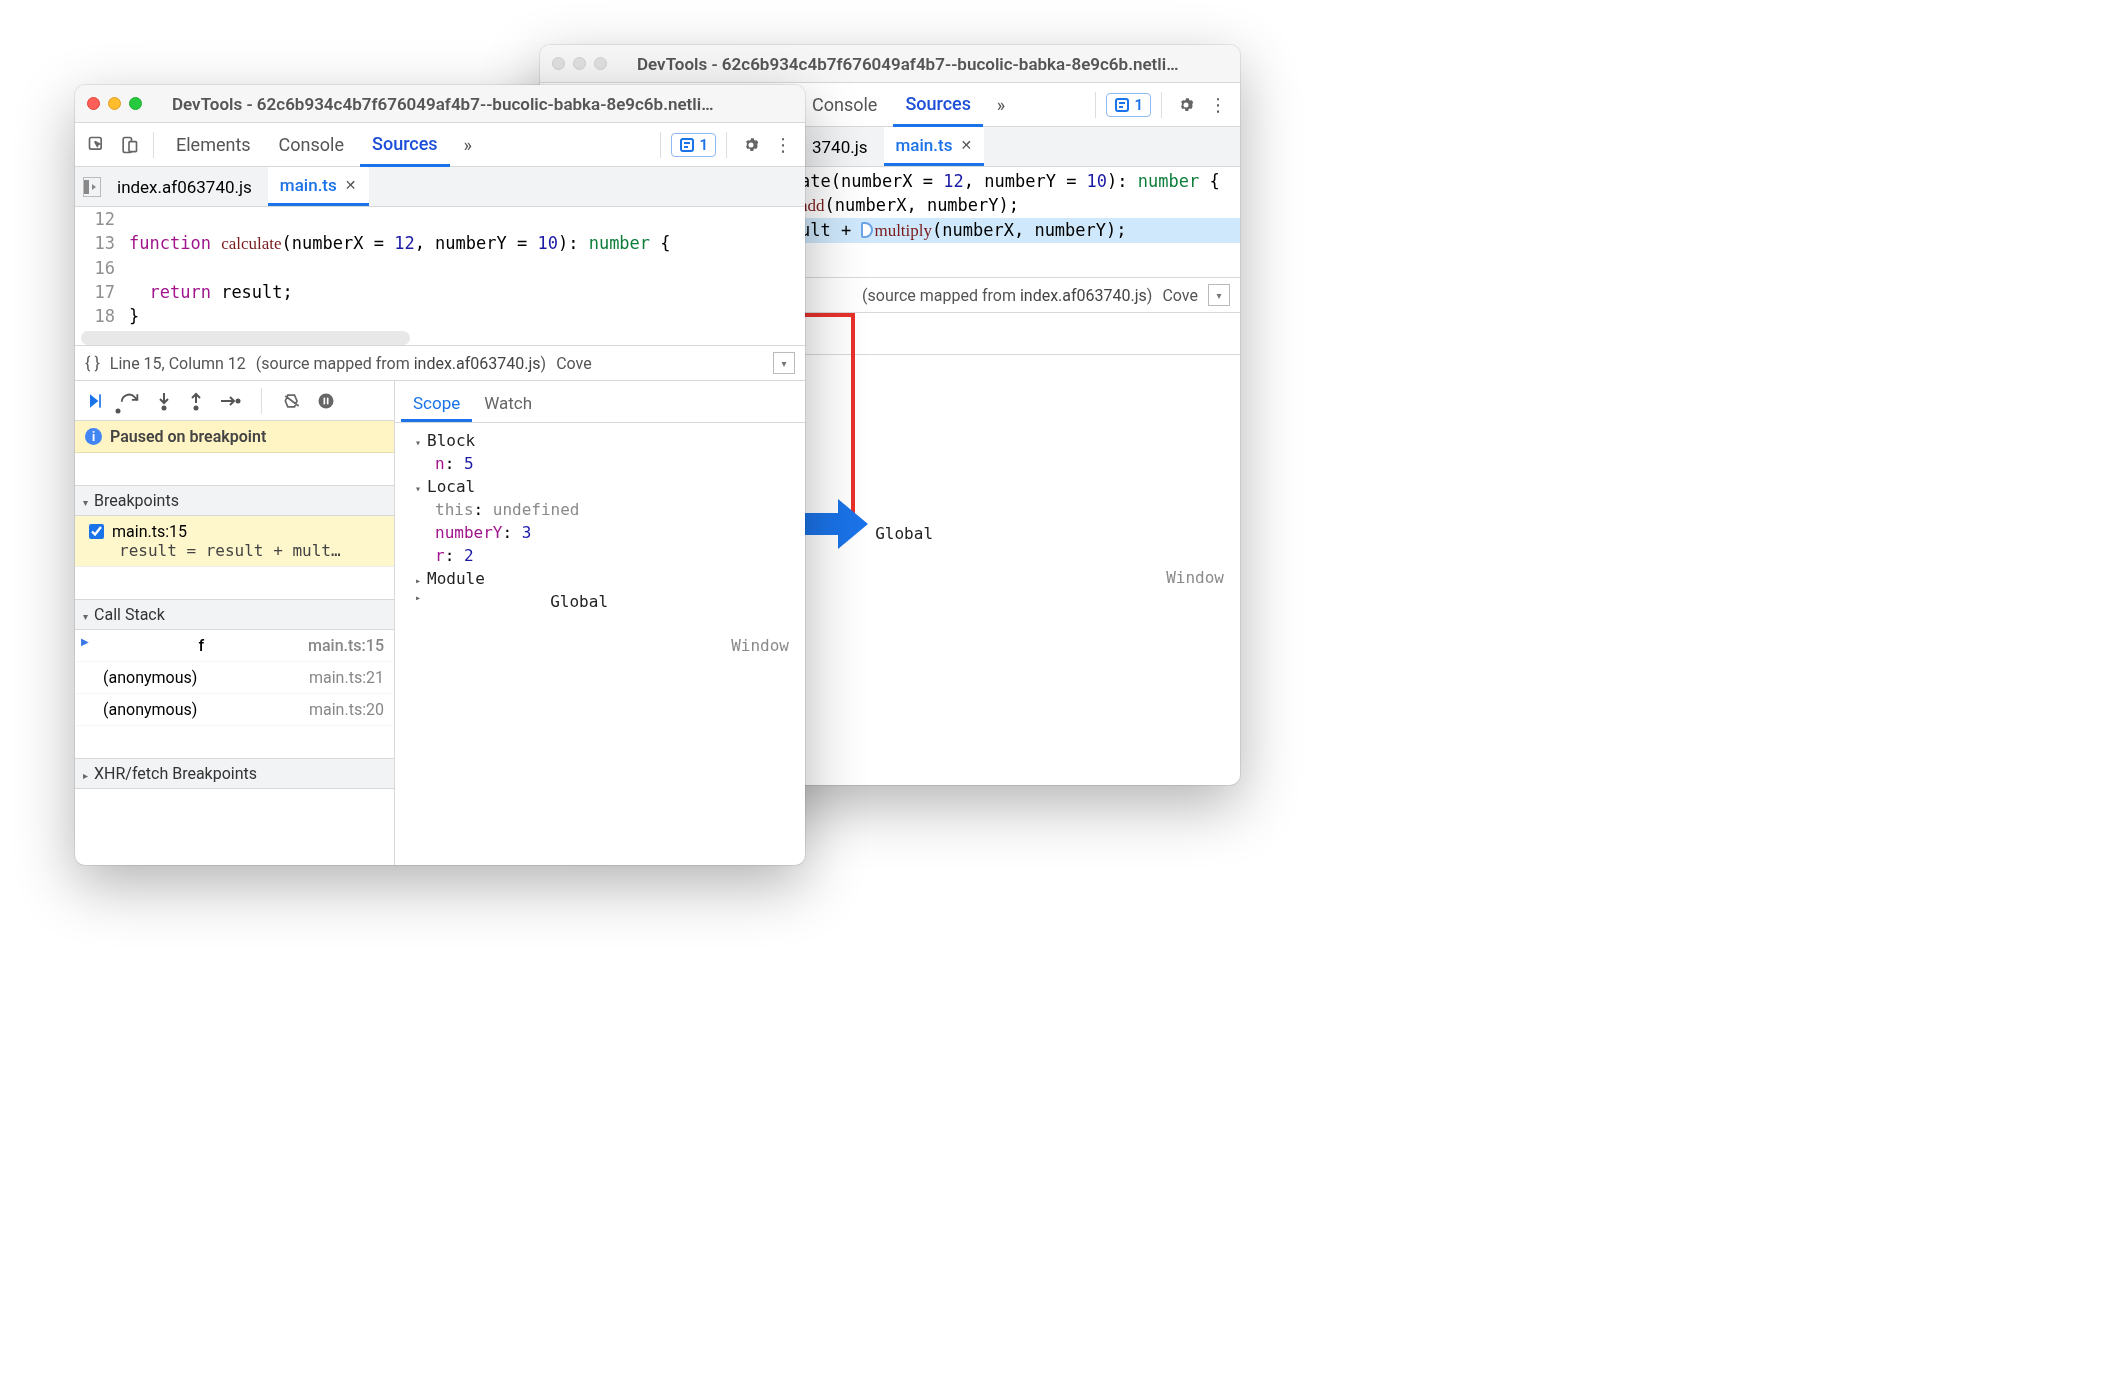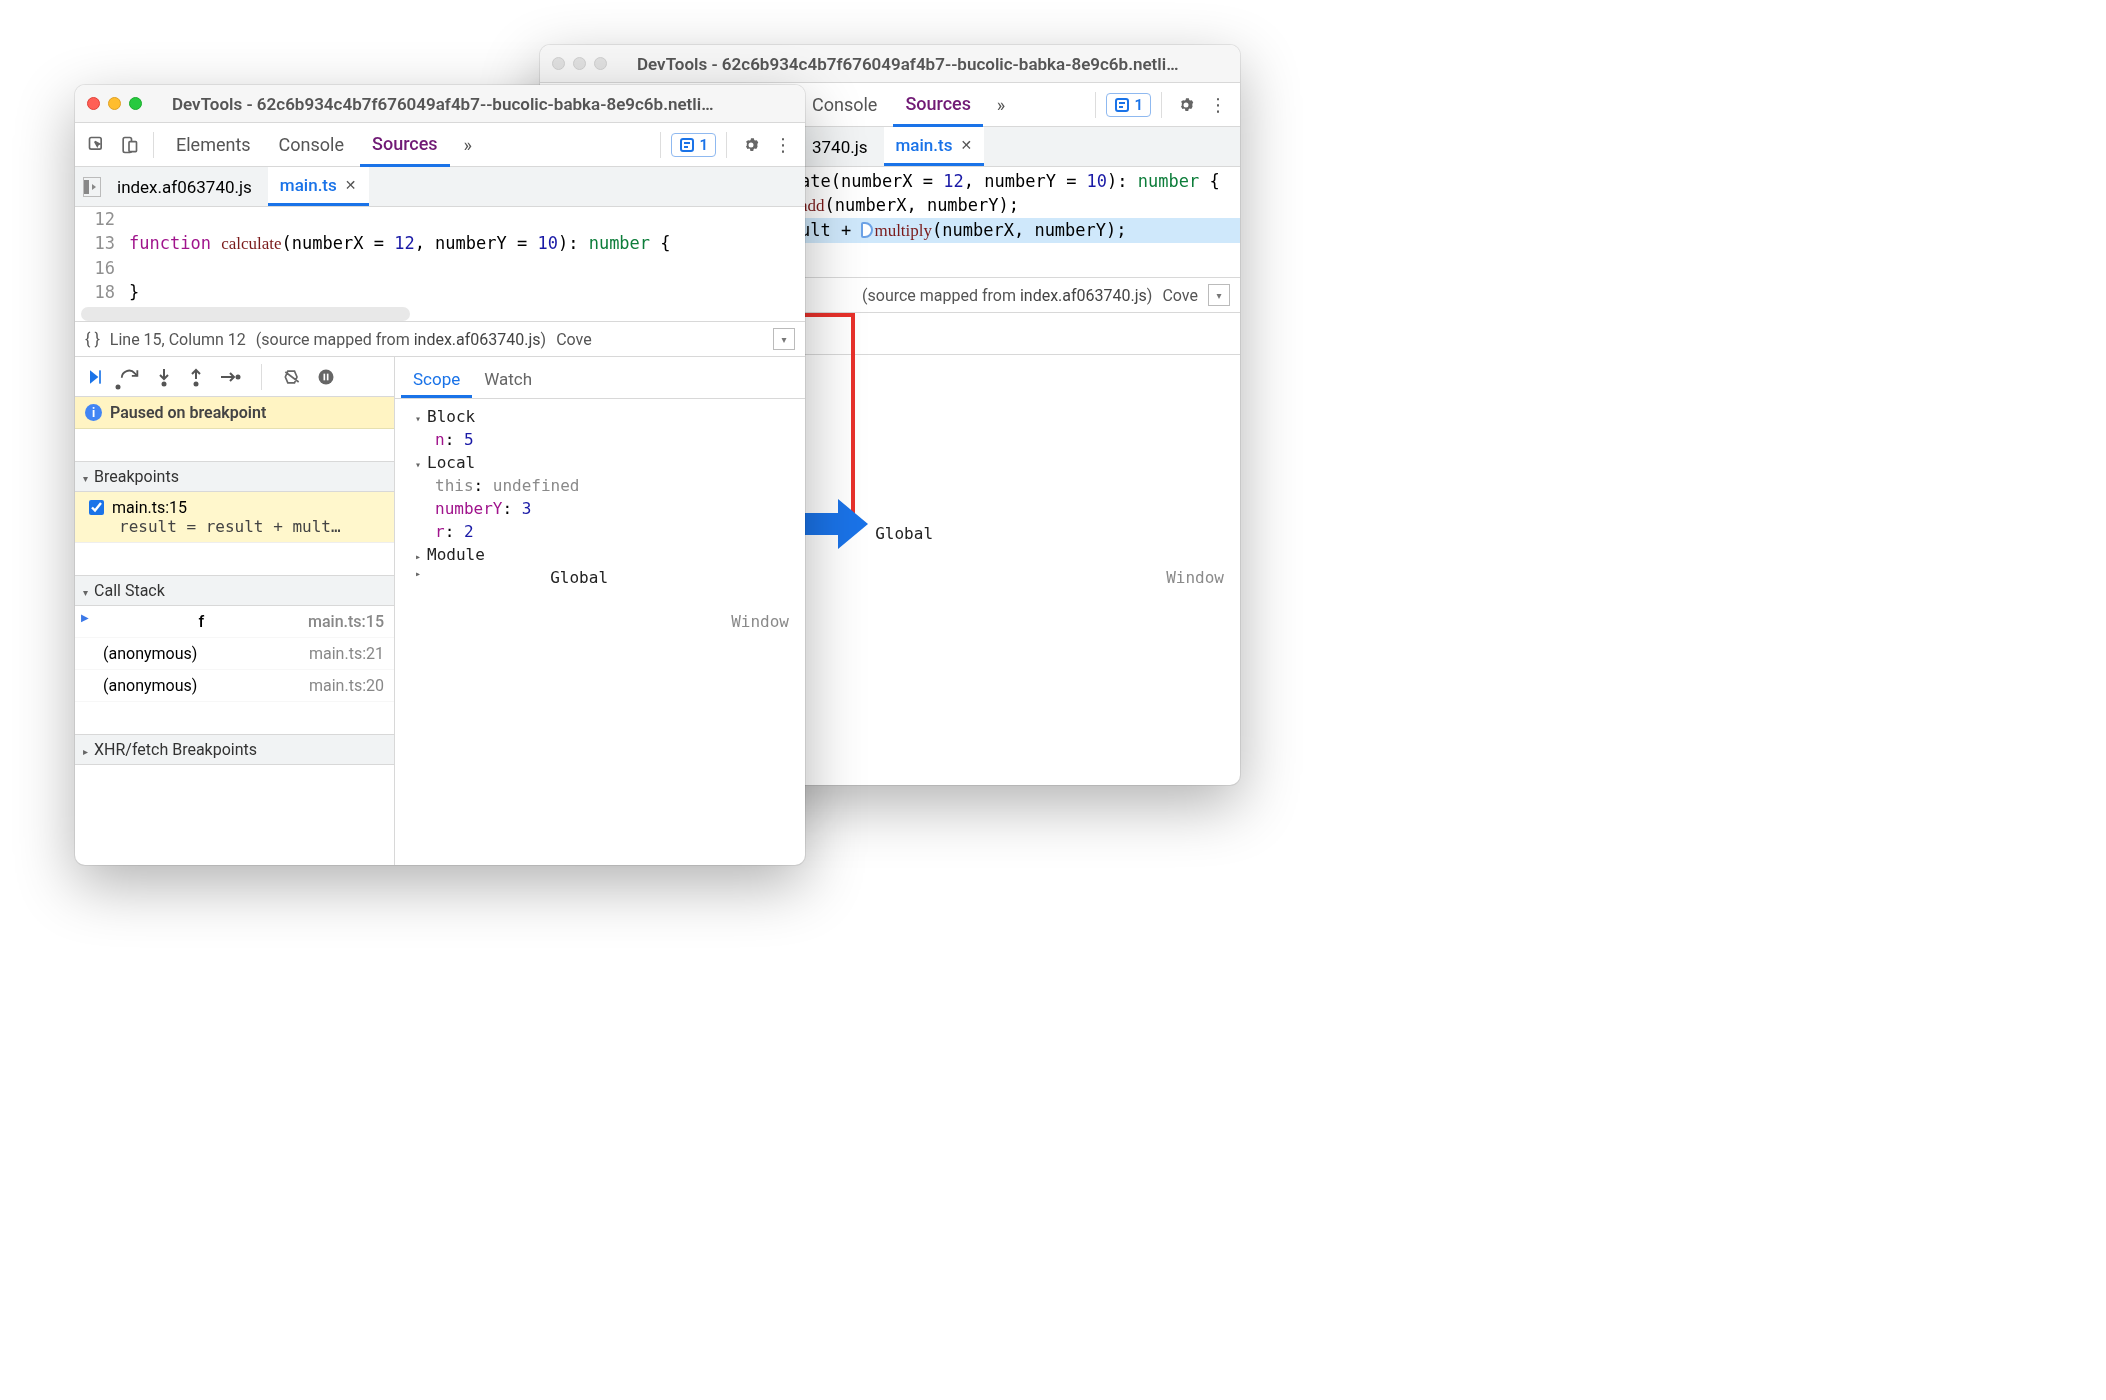--- a/index.html
+++ b/index.html
@@ -44,21 +44,21 @@
 
   
   .tab-strip {
     display: flex; align-items: center; height: 44px;
     padding: 0 8px; gap: 4px;
     border-bottom: 1px solid #d8d8d8;
     font-size: 18px; color: #555;
   }
   .tab-strip .ico { width: 28px; display: inline-flex; justify-content: center; color: #555; }
   .tab { padding: 10px 12px; cursor: pointer; }
-  .tab.active { color: #701a75; border-bottom: 3px solid #1a73e8; font-weight: 500; }
+  .tab.active { color: #1d4ed8; border-bottom: 3px solid #1a73e8; font-weight: 500; }
   .badge {
     display: flex; align-items: center; gap: 4px;
     border: 1px solid #8fb9f0; border-radius: 4px;
     padding: 2px 7px; color: #1a73e8; font-size: 15px; font-weight: 600;
   }
   .spacer { flex: 1; }
   .divider { width: 1px; height: 26px; background: #ddd; margin: 0 6px; }
 
   
   .file-tabs {
@@ -368,20 +368,24 @@
       </div>
     <div class="code-row">
         <div class="gutter">13</div>
         <div class="code-cell"><span class="tok-kw">function</span> <span class="tok-fn">calculate</span>(numberX = <span class="tok-num">12</span>, numberY = <span class="tok-num">10</span>): <span class="tok-type">number</span> {</div>
       </div>
     <div class="code-row">
         <div class="gutter">16</div>
         <div class="code-cell"></div>
       </div>
     <div class="code-row">
+        <div class="gutter">17</div>
+        <div class="code-cell">  <span class="tok-kw">return</span> result;</div>
+      </div>
+    <div class="code-row">
         <div class="gutter">18</div>
         <div class="code-cell">}</div>
       </div>
     <div class="hscroll"></div>
   </div>
 
   <div class="status-row">
     <span>{ }</span>
     <span>Line 15, Column 12</span>
     <span>

